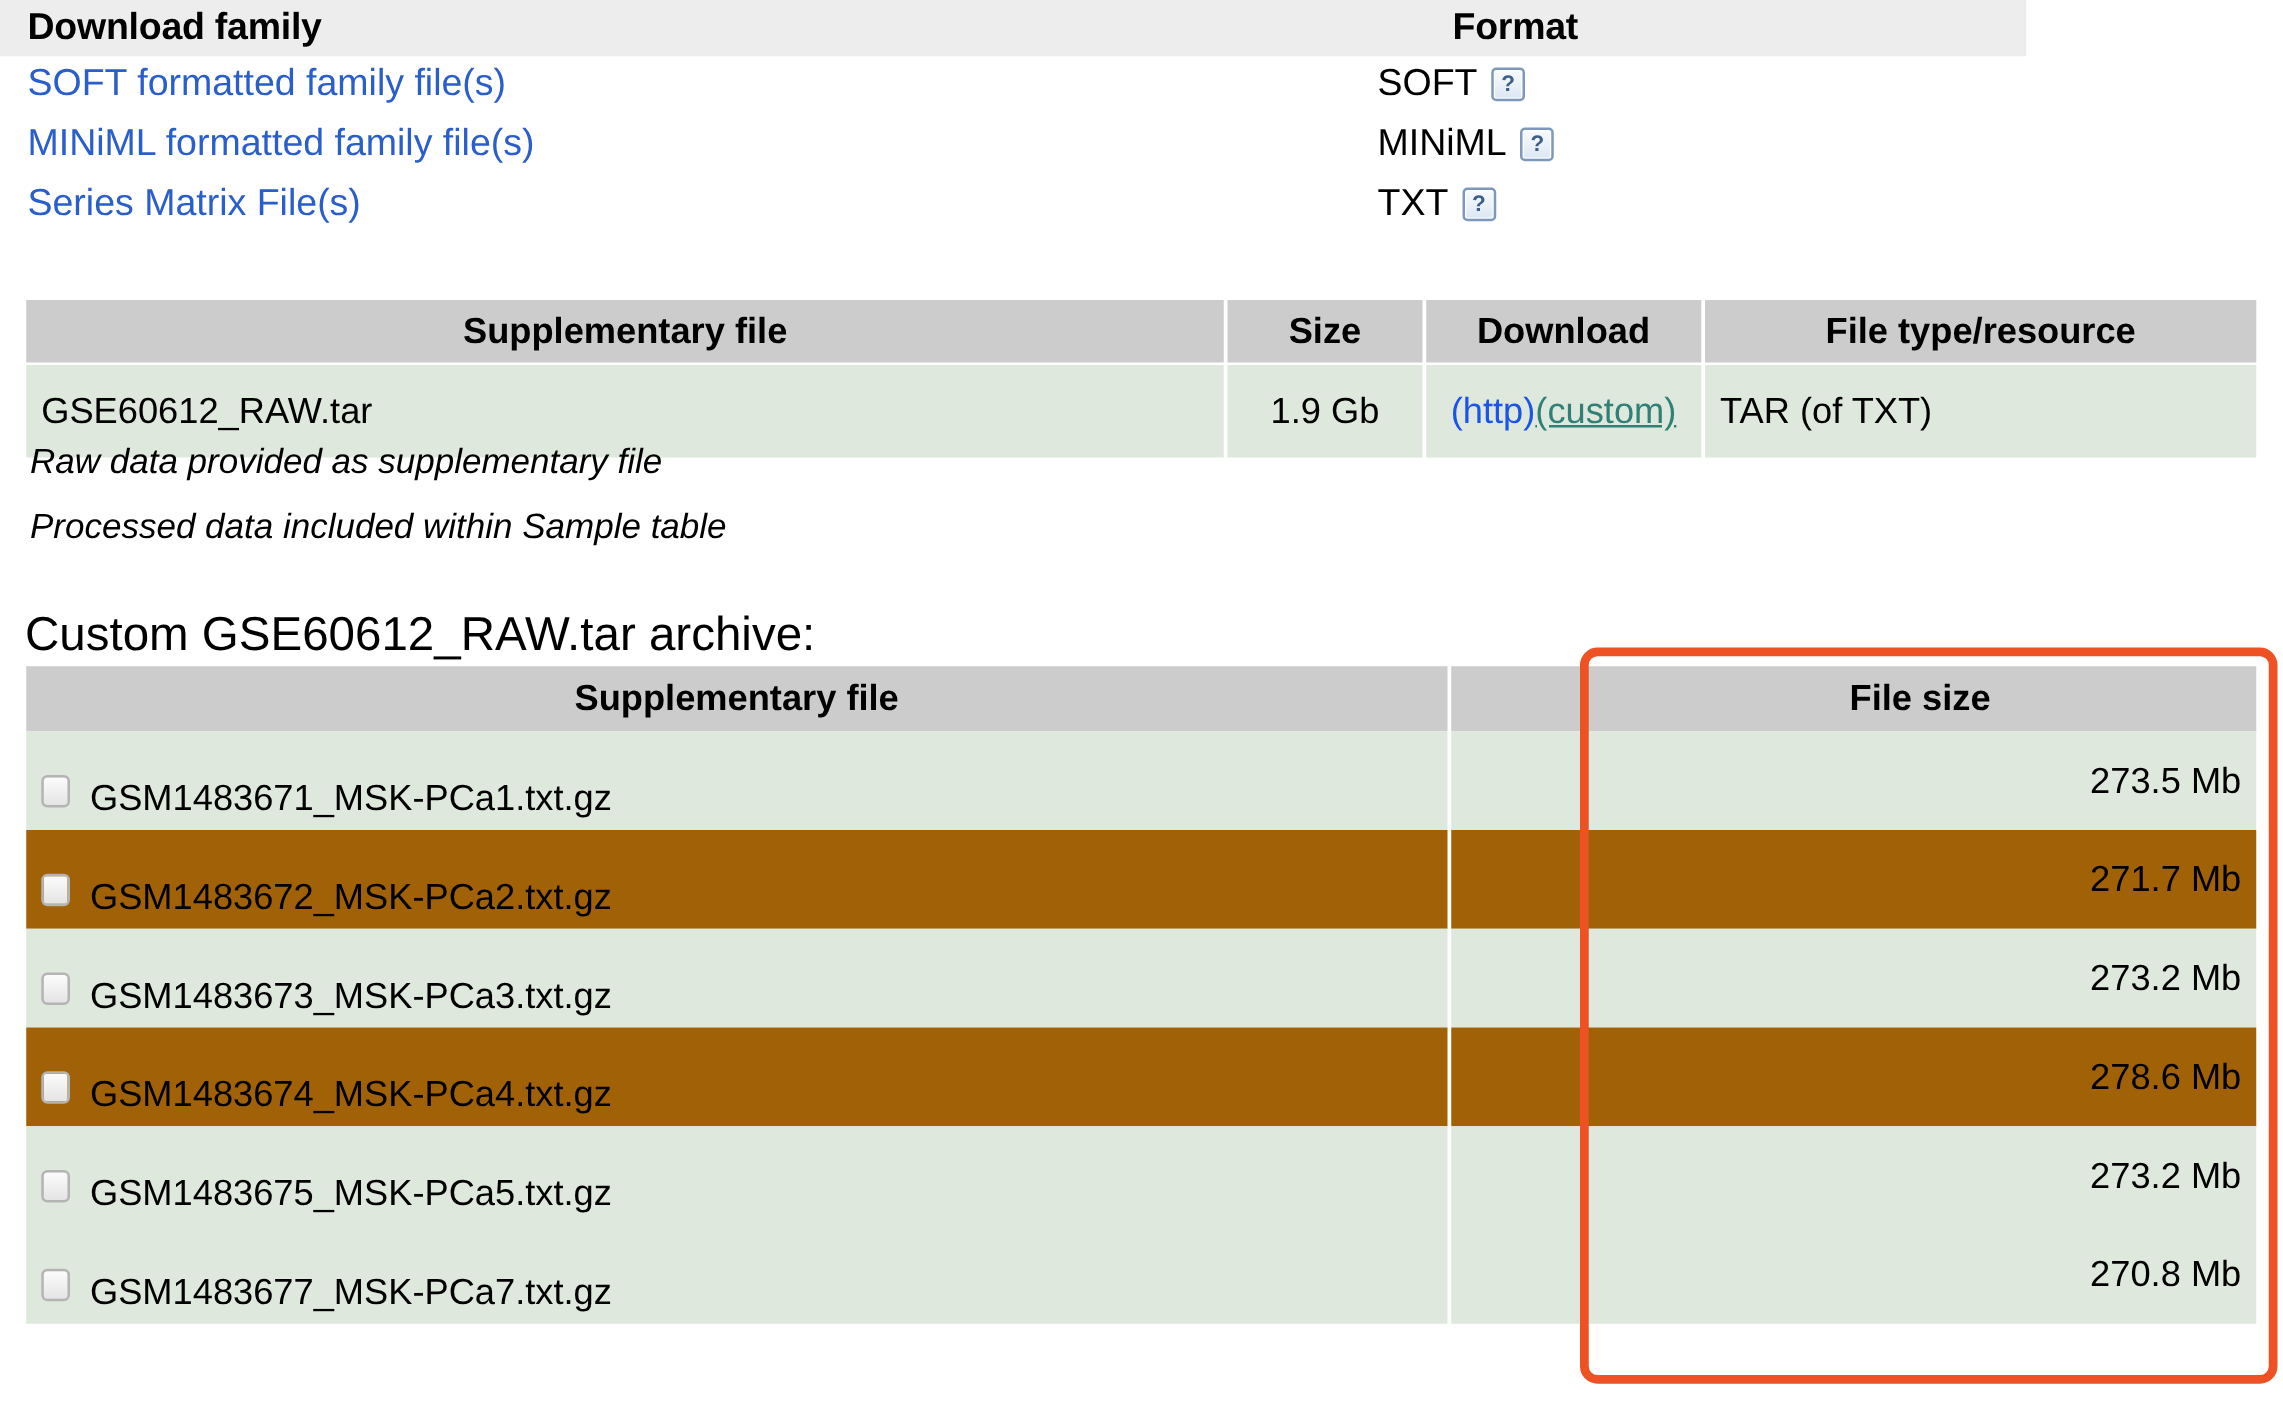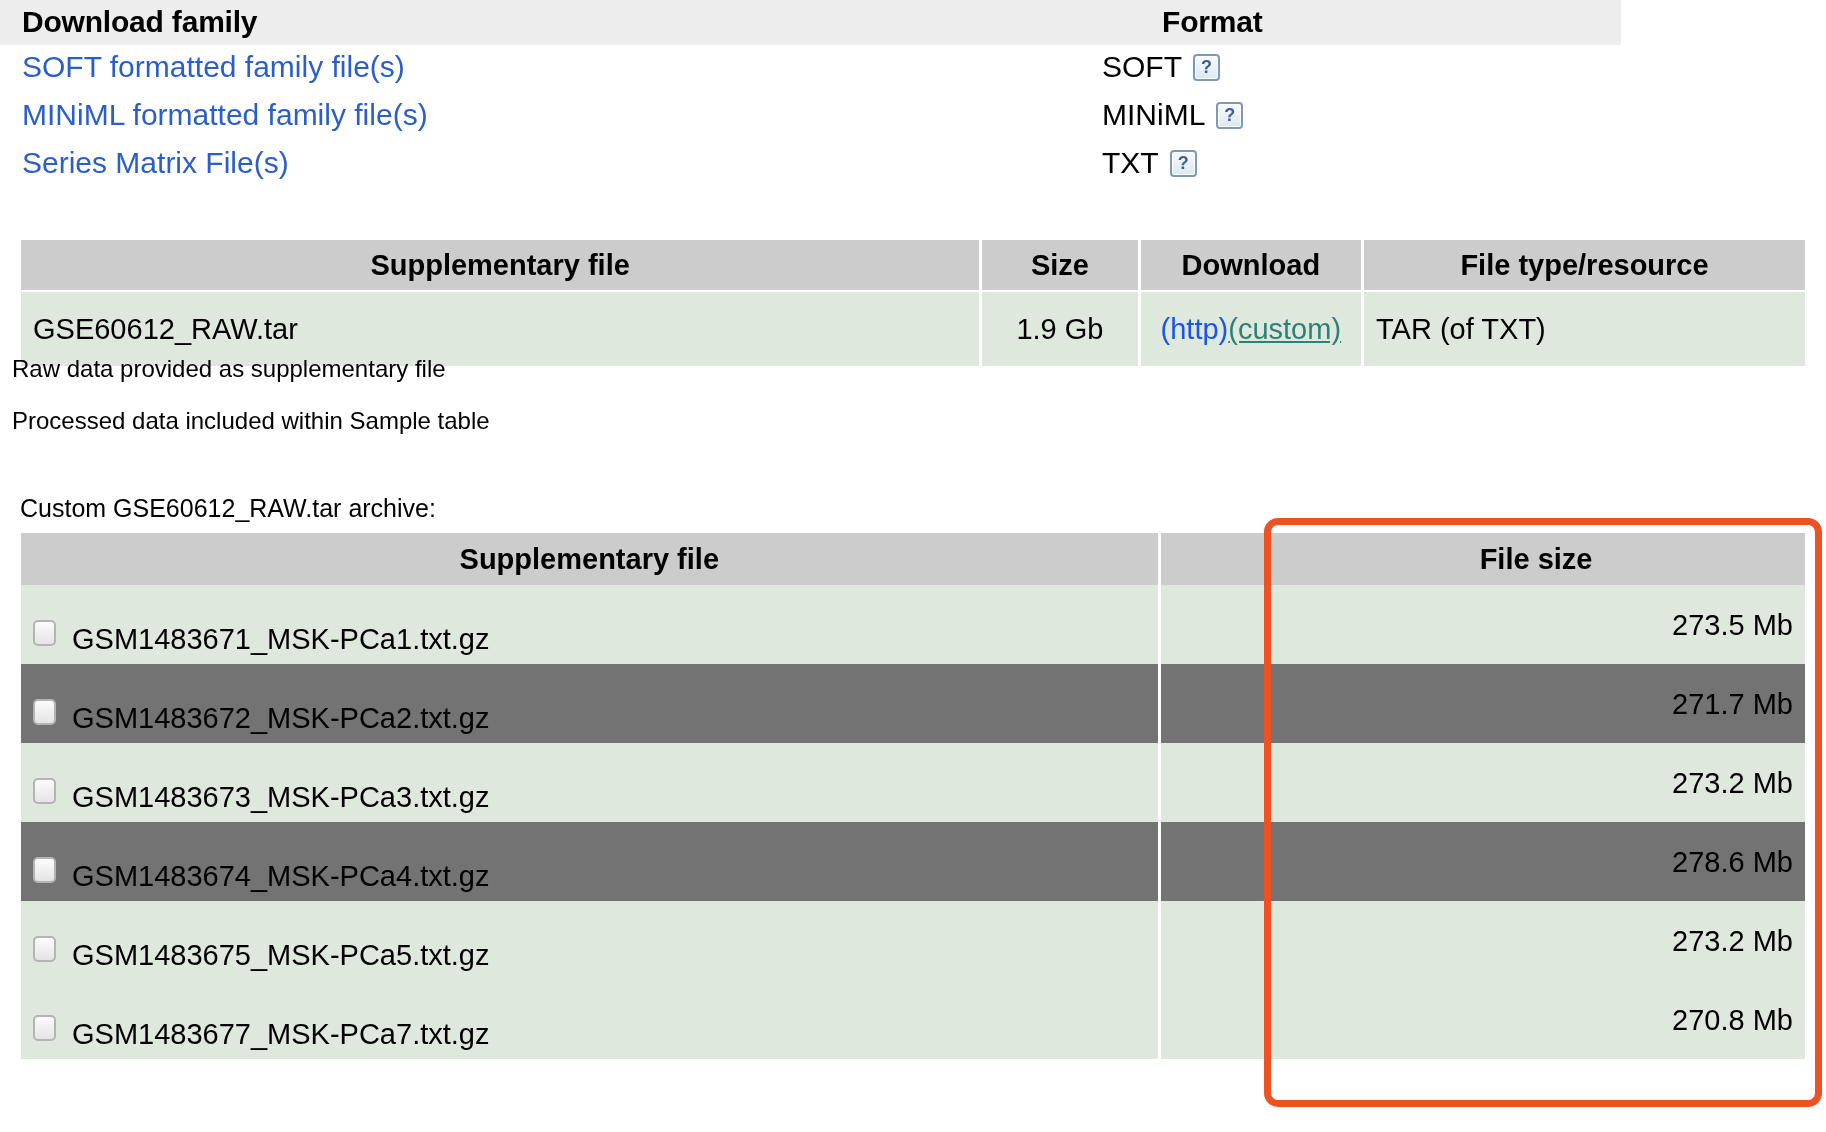--- a/index.html
+++ b/index.html
@@ -130,33 +130,34 @@
   .col-size  { width: 124px; }
   .col-dl    { width: 176px; }
   .col-type  { width: 352px; }
 
   .link-http   { color: #1a54e8; cursor: pointer; }
   .link-custom { color: #2f8077; cursor: pointer; text-decoration: underline; }
 
   
   .note {
     position: absolute;
-    left: 12px;
-    font-size: 24px;
+    left: 24px;
+    font-style: italic;
+    font-size: 28px;
     line-height: 34px;
     white-space: nowrap;
   }
   .note.n1 { top: 352px; }
   .note.n2 { top: 404px; }
 
   .custom-caption {
     position: absolute;
     left: 20px;
     top: 491px;
-    font-size: 25px;
+    font-size: 38px;
     line-height: 34px;
     white-space: nowrap;
   }
 
   
   .custom-table {
     position: absolute;
     left: 18px;
     top: 533px;
     width: 1790px;
@@ -177,21 +178,21 @@
     background: #cccccc;
   }
   .custom-table td {
     padding: 6px 12px;
     line-height: 38px;
     font-size: 29px;
     white-space: nowrap;
     overflow: hidden;
   }
   .custom-table tbody tr.odd td  { background: #dfe8dc; }
-  .custom-table tbody tr.even td { background: #737373; }
+  .custom-table tbody tr.even td { background: #a16207; }
   .cc-name { width: 1120px; text-align: left; }
   .cc-gap  { width: 102px; }
   .cc-size { width: 530px; text-align: right; }
 
   .file-cell {
     display: flex;
     align-items: flex-start;
     gap: 16px;
     margin-top: 29px;
   }

